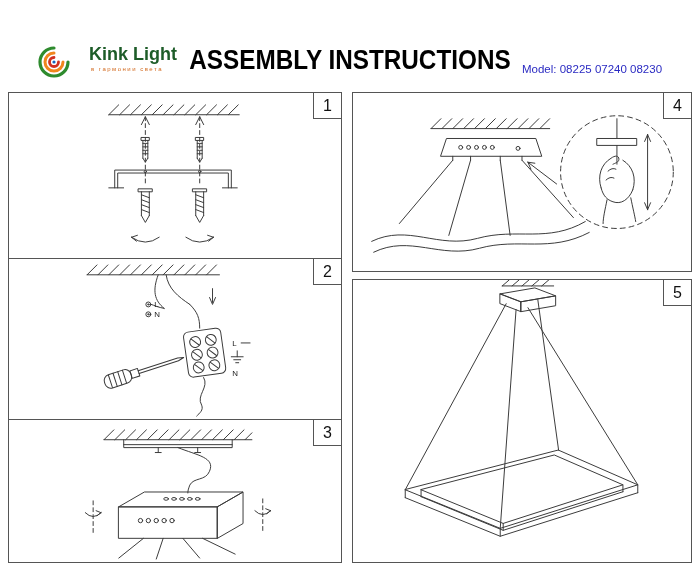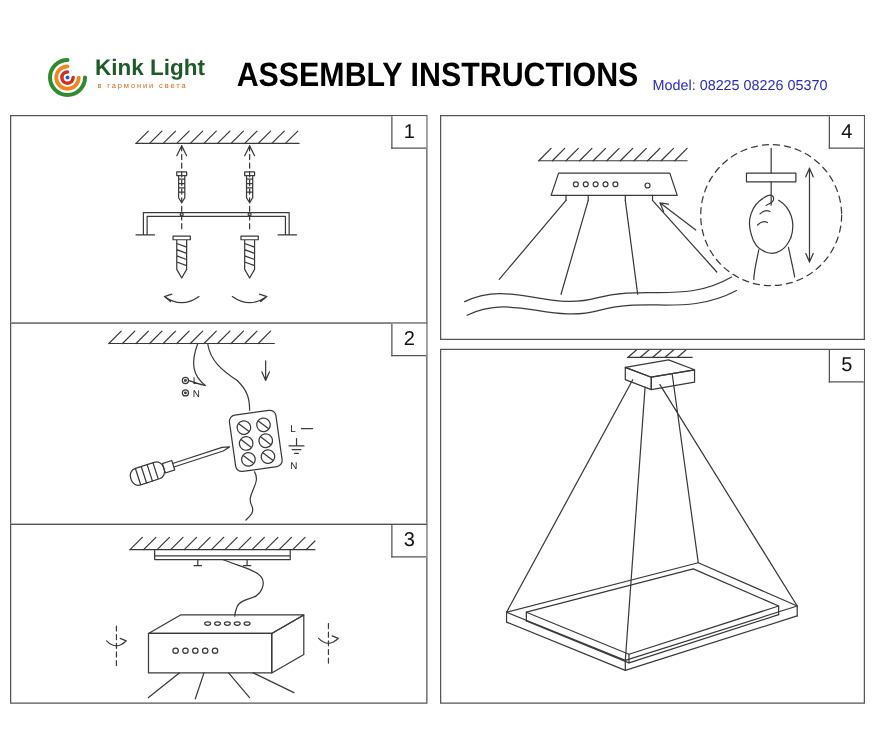--- a/index.html
+++ b/index.html
@@ -16,21 +16,21 @@
   }
   svg.draw{position:absolute;left:0;top:0;width:100%;height:100%;}
   .draw path,.draw circle,.draw rect,.draw ellipse,.draw line{
     stroke:#3a3a3a;fill:none;stroke-width:1;stroke-linecap:round;stroke-linejoin:round;
   }
   .draw .dashed{stroke-dasharray:4 3;}
   .draw .dashed2{stroke-dasharray:5 4;}
   .draw text{fill:#222;stroke:none;font-size:8px;font-family:"Liberation Sans",sans-serif;}
   .header{position:absolute;left:0;top:0;width:700px;height:92px;}
   .logo{position:absolute;left:36px;top:44px;display:flex;align-items:flex-start;}
-  .brand-text{margin-left:4px;}
+  .brand-text{margin-left:17px;}
   .brand-name{font-size:18px;font-weight:bold;color:#1d5c28;line-height:20px;}
   .brand-tagline{font-size:6px;color:#d2691e;letter-spacing:1.5px;margin-top:2px;margin-left:2px;}
   .title{
     position:absolute;left:170px;top:45px;width:360px;text-align:center;
     font-size:27px;font-weight:bold;color:#000;transform:scaleX(0.9);transform-origin:center;
     white-space:nowrap;
   }
   .model{position:absolute;left:522px;top:63px;width:178px;font-size:11.5px;color:#2a2ac2;}
   
   #p1{left:8px;top:92px;width:334px;height:167px;}
@@ -49,21 +49,21 @@
       <path d="M18 9 A9 9 0 1 0 27 18" stroke="#f0861e" stroke-width="3" fill="none" stroke-linecap="round"></path>
       <path d="M18 13.5 A4.5 4.5 0 1 0 22.5 18" stroke="#d03020" stroke-width="2.8" fill="none" stroke-linecap="round"></path>
       <circle cx="18" cy="18" r="1.6" fill="#1565c0" stroke="none"></circle>
     </svg>
     <div class="brand-text">
       <div class="brand-name">Kink Light</div>
       <div class="brand-tagline">в гармонии света</div>
     </div>
   </div>
   <div class="title">ASSEMBLY INSTRUCTIONS</div>
-  <div class="model">Model: 08225 08226 05370</div>
+  <div class="model">Model: 08225 07240 08230</div>
 </div>
 
 <div class="panel" id="p1">
   <div class="num-tab">
       <span>1</span>
     </div>
   <svg class="draw" viewBox="0 0 334 167">
     <g>
       <path d="M100 22 H232"></path>
       <path d="M100 22 L110 12 M111 22 L121 12 M122 22 L132 12 M133 22 L143 12 M144 22 L154 12 M155 22 L165 12 M166 22 L176 12 M177 22 L187 12 M188 22 L198 12 M199 22 L209 12 M210 22 L220 12 M221 22 L231 12"></path>

